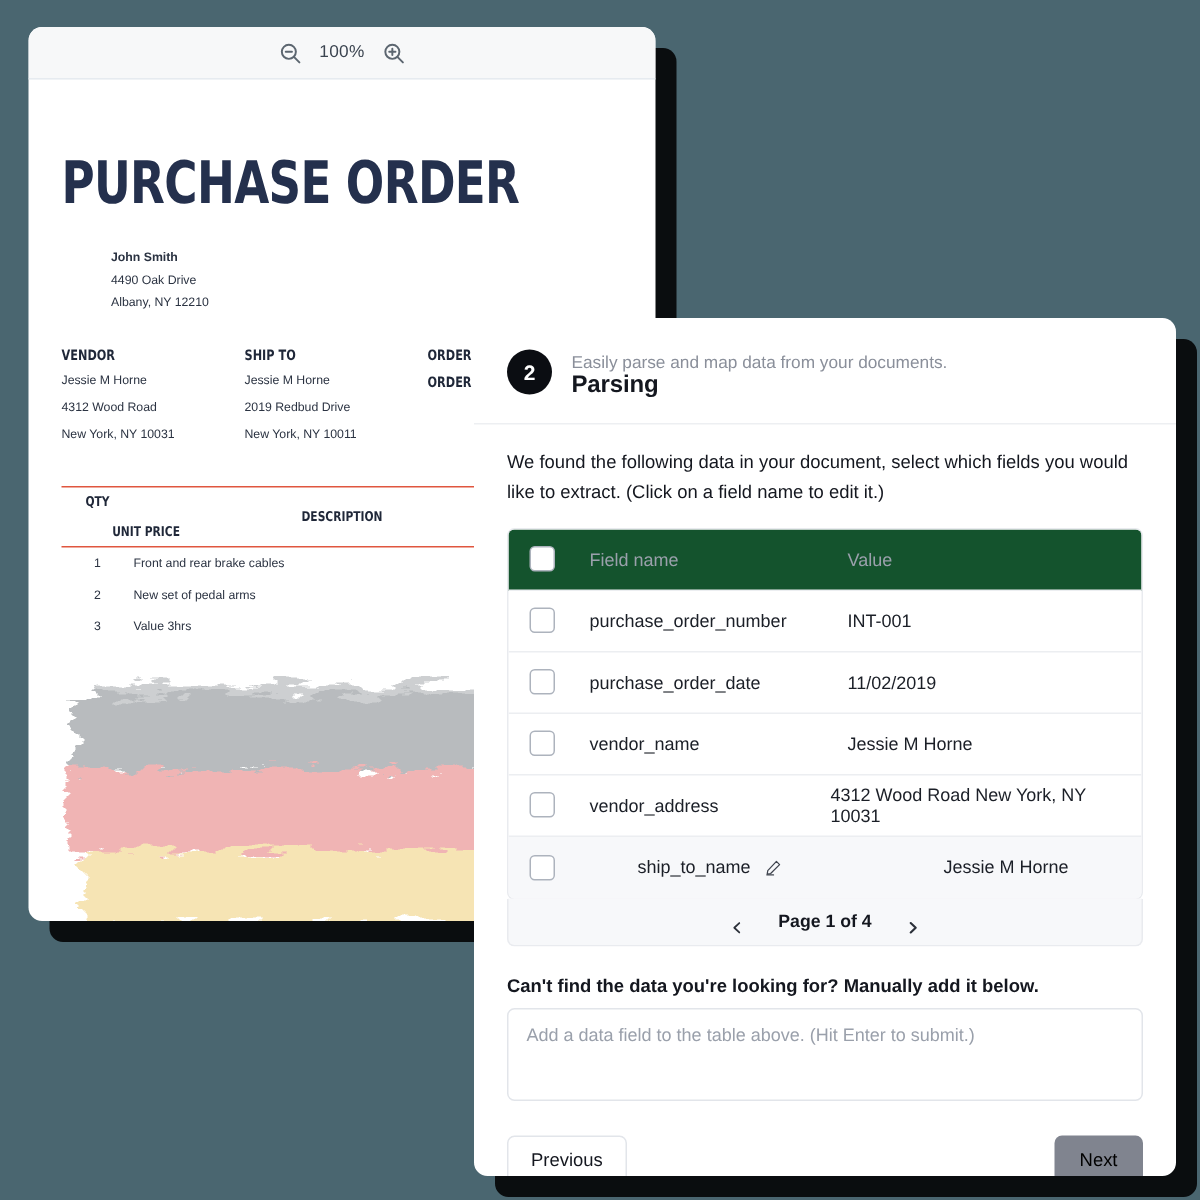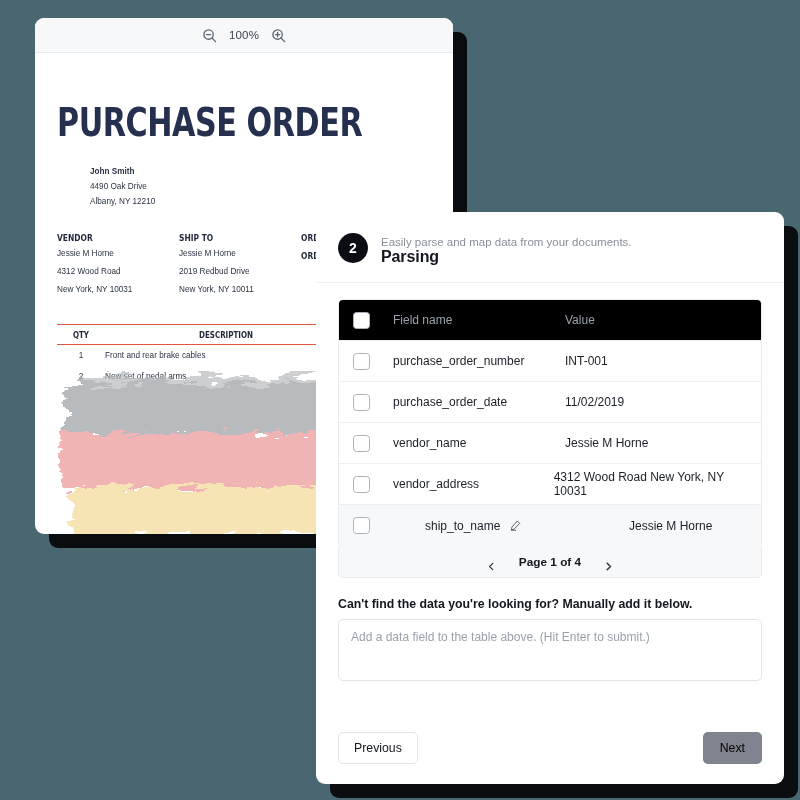--- a/index.html
+++ b/index.html
@@ -11,24 +11,24 @@
     height: 800px;
     background: #4a6670;
     font-family: "Liberation Sans", sans-serif;
     overflow: hidden;
     position: relative;
   }
 
   
   #doc-card {
     position: absolute;
-    left: 35px;
+    left: 19px;
     top: 18px;
     width: 418px;
-    height: 516px;
+    height: 596px;
     background: #ffffff;
     border-radius: 9px;
     box-shadow: 14px 14px 0 0 #0a0d0f;
     overflow: hidden;
   }
   #doc-toolbar {
     height: 34px;
     background: #f7f8f9;
     border-bottom: 1px solid #e6ebf0;
     display: flex;
@@ -106,20 +106,21 @@
     font-size: 8px;
     color: #2b3342;
   }
 
   #items {
     margin-top: 27px;
     border-top: 1.6px solid #e0563f;
     border-bottom: 1.6px solid #e0563f;
     padding: 5px 0 4px 0;
     display: flex;
+    flex-direction: column;
   }
   #items .ih {
     font-family: "DejaVu Sans Condensed", "Liberation Sans Narrow", "Liberation Sans", sans-serif;
     font-weight: 700;
     font-size: 9px;
     color: #1f2738;
     transform: scaleX(0.88);
   }
   .c-qty { width: 48px; text-align: center; }
   .c-desc { flex: 1; text-align: center; }
@@ -222,21 +223,21 @@
   }
   .frow {
     display: flex;
     align-items: center;
     padding: 0 14px;
     height: 41px;
     border-bottom: 1px solid #eceef1;
     box-sizing: border-box;
   }
   .frow:last-child { border-bottom: none; gap: 32px; }
-  .frow.head { background: #000000; }
+  .frow.head { background: #14532d; }
   .frow.selected { background: #f7f8fa; }
   .cbox {
     width: 15px;
     height: 15px;
     border: 1.4px solid #adb3bd;
     border-radius: 3.5px;
     background: #fff;
     flex: 0 0 auto;
     margin-right: 23px;
   }
@@ -460,20 +461,21 @@
   <div id="parse-head">
     <div id="step-badge">2</div>
     <div>
       <div id="parse-sub">Easily parse and map data from your documents.</div>
       <div id="parse-title">Parsing</div>
     </div>
   </div>
 
   <div id="parse-body">
 
+    <div id="intro">We found the following data in your document, select which fields you would like to extract. (Click on a field name to edit it.)</div>
 
     <div id="field-table">
       <div class="frow head">
         <span class="cbox"></span>
         <span class="fname">Field name</span>
         <span class="fval">Value</span>
       </div>
       <div id="table-rows">
           <div class="frow">
             <span class="cbox"></span>

